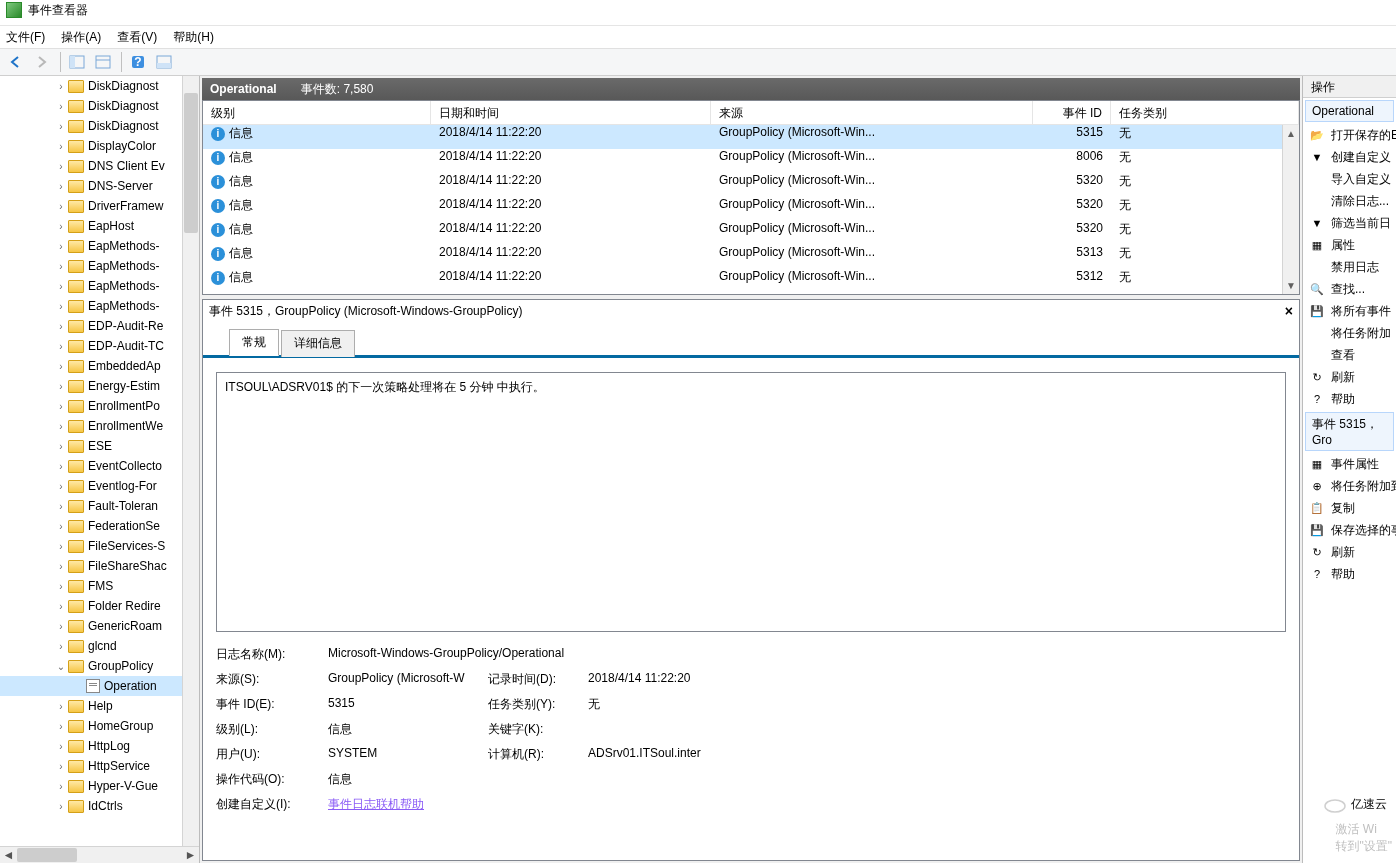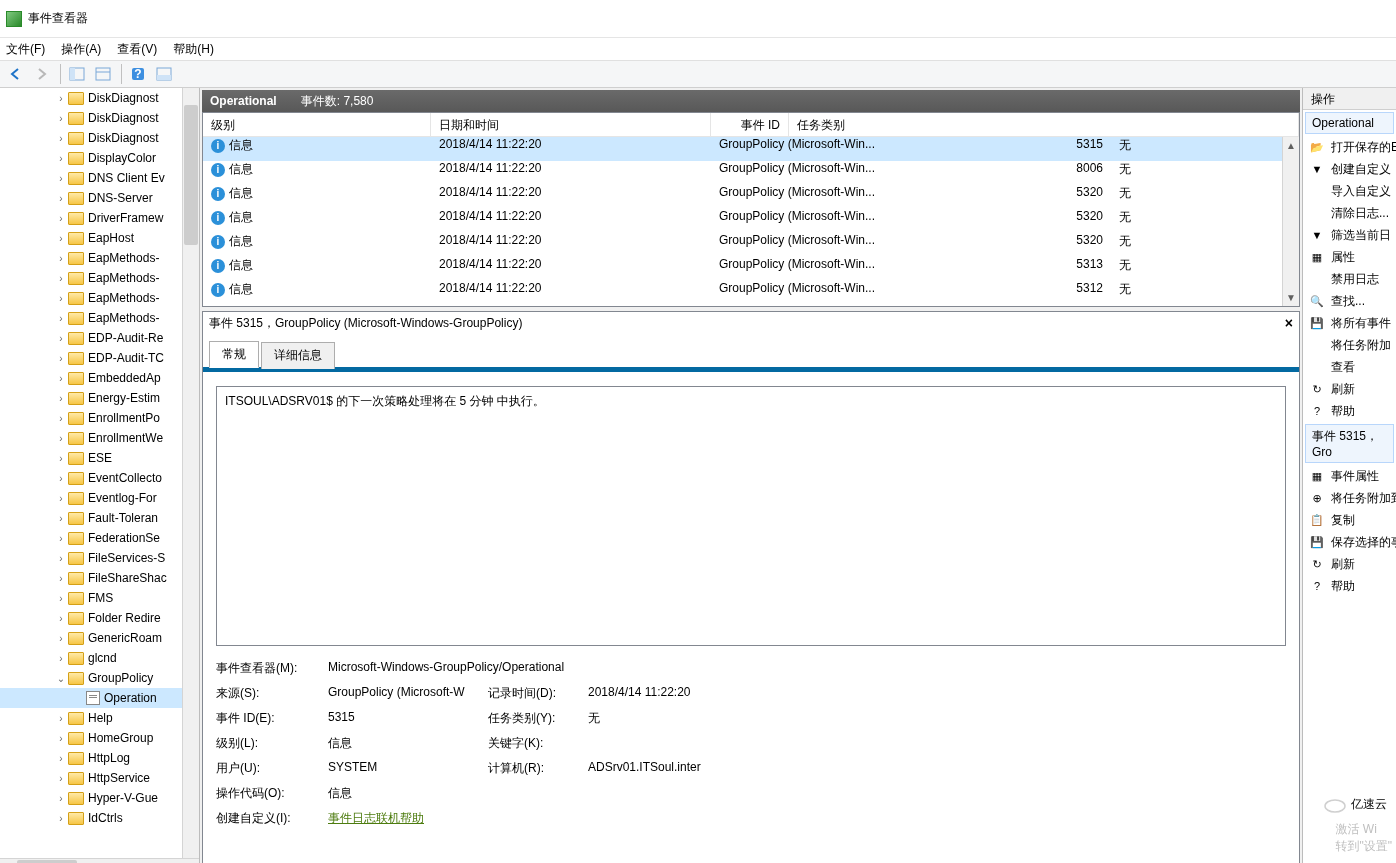--- a/index.html
+++ b/index.html
@@ -1,17 +1,17 @@
 <!DOCTYPE html>
 <html><head>
 <meta charset="utf-8">
 <style>
 *{box-sizing:border-box;margin:0;padding:0;font-family:"Microsoft YaHei","Segoe UI",Tahoma,sans-serif;font-size:12px;color:#000}
 body{width:1396px;height:863px;background:#fff;overflow:hidden;position:relative}
-.title-bar{height:38px;display:flex;align-items:center;padding:8px 6px;background:#fff;border-bottom:1px solid #e5e5e5}
+.title-bar{height:26px;display:flex;align-items:flex-start;padding:2px 6px;background:#fff;border-bottom:1px solid #e5e5e5}
 .title-bar .app-icon{width:16px;height:16px;margin-right:6px;background:linear-gradient(135deg,#7fc97f,#2a8a2a);border:1px solid #2a8a2a}
 .menu-bar{height:22px;display:flex;align-items:center;padding:0 6px;background:#fff}
 .menu-bar span{margin-right:16px;cursor:default}
 .tool-bar{height:28px;display:flex;align-items:center;padding:0 4px;background:#f5f6f7;border-top:1px solid #e0e0e0;border-bottom:1px solid #cfcfcf}
 .tool-btn{width:24px;height:24px;display:flex;align-items:center;justify-content:center;margin-right:2px;border:1px solid transparent}
 .tool-sep{width:1px;height:20px;background:#c0c0c0;margin:0 4px}
 .main{display:flex;height:calc(100% - 76px)}
 .tree-pane{width:200px;border-right:1px solid #bcbcbc;overflow:hidden;position:relative;background:#fff}
 .tree-scroll{overflow:hidden;height:calc(100% - 17px)}
 .tree-item{display:flex;align-items:center;height:20px;padding-left:4px;white-space:nowrap;cursor:default}
@@ -42,32 +42,32 @@
 .grid-body{overflow:hidden;flex:1;position:relative}
 .grid-row{display:flex;height:24px;align-items:flex-start}
 .grid-row.sel{background:#cce8ff}
 .grid-row div{padding:0 8px;white-space:nowrap;overflow:hidden}
 .info-icon{display:inline-block;width:14px;height:14px;border-radius:50%;background:#2b90d9;color:#fff;text-align:center;line-height:14px;font-size:10px;font-weight:bold;margin-right:4px;vertical-align:middle}
 .grid .vscroll{position:absolute;right:0;top:24px;bottom:0;width:17px;background:#f0f0f0;border-left:1px solid #d4d4d4}
 .grid .vscroll .arr{height:17px;display:flex;align-items:center;justify-content:center;color:#606060;font-size:10px}
 .detail-pane{margin-top:4px;background:#fff;border:1px solid #828790;flex:1;display:flex;flex-direction:column;min-height:0}
 .detail-title{height:22px;display:flex;align-items:center;justify-content:space-between;padding:0 6px;font-family:SimSun,monospace}
 .detail-title .close{font-size:14px;font-weight:bold;cursor:pointer}
-.tabs{display:flex;padding:6px 10px 0 6px;border-bottom:5px solid #0369a1;background:#fff}
+.tabs{display:flex;padding:6px 10px 0 26px;border-bottom:3px solid #0369a1;background:#fff}
 .tab{padding:4px 12px;border:1px solid #adadad;border-bottom:none;background:#fff;margin-right:2px;position:relative;top:1px;cursor:default}
 .tab.active{background:#fff;border-bottom:1px solid #fff}
 .tab:not(.active){top:2px;background:#f0f0f0}
 .detail-body{flex:1;padding:14px 13px;overflow:auto}
 .msg-box{border:1px solid #828790;height:260px;padding:6px 8px;background:#fff;overflow:auto}
 .props{margin-top:14px}
 .props .prow{display:flex;margin-bottom:8px}
 .props .plabel{width:112px}
 .props .pval{width:160px}
 .props .plabel2{width:100px}
-.props a{color:#4d7c0f;text-decoration:underline}
+.props a{color:#8b5cf6;text-decoration:underline}
 .actions{width:94px;border-left:1px solid #bcbcbc;background:#fff;display:flex;flex-direction:column}
 .actions-header{height:22px;background:#f0f0f0;border-bottom:1px solid #cfcfcf;padding:3px 8px;font-weight:normal}
 .act-group-title{background:#eef5fd;border:1px solid #b8d6fb;padding:3px 6px;margin:2px}
 .act-item{display:flex;align-items:center;height:22px;padding:0 6px;cursor:default;white-space:nowrap;overflow:hidden}
 .act-item .ai{width:16px;height:16px;margin-right:6px;flex-shrink:0;display:flex;align-items:center;justify-content:center;font-size:11px}
 .watermark{position:absolute;right:4px;bottom:8px;color:#bfbfbf;font-size:20px;pointer-events:none}
 .watermark .sub{font-size:12px;color:#bfbfbf}
 .cloud-logo{position:absolute;right:9px;bottom:50px;color:#d0d0d0;font-size:12px;display:flex;align-items:center}
 .cloud-logo svg{margin-right:4px}
 </style>
@@ -333,20 +333,21 @@
       <span style="width:24px"></span>
       <span>事件数:</span>
       <span>&nbsp;</span>
       <span>7,580</span>
     </div>
 
     <div class="grid">
       <div class="grid-head">
         <div class="col-lvl">级别</div>
         <div class="col-dt">日期和时间</div>
+        <div class="col-src">来源</div>
         <div class="col-id">事件 ID</div>
         <div class="col-cat">任务类别</div>
       </div>
       <div class="grid-body" id="grid-body">
           <div class="grid-row sel">
             <div class="col-lvl"><span class="info-icon">i</span>信息</div>
             <div class="col-dt">2018/4/14 11:22:20</div>
             <div class="col-src">GroupPolicy (Microsoft-Win...</div>
             <div class="col-id">5315</div>
             <div class="col-cat">无</div>
@@ -407,21 +408,21 @@
         <span class="close">×</span>
       </div>
       <div class="tabs">
         <div class="tab active">常规</div>
         <div class="tab">详细信息</div>
       </div>
       <div class="detail-body">
         <div class="msg-box">ITSOUL\ADSRV01$ 的下一次策略处理将在 5 分钟 中执行。</div>
         <div class="props">
           <div class="prow">
-            <div class="plabel">事件查看器(M):</div>
+            <div class="plabel">日志名称(M):</div>
             <div>Microsoft-Windows-GroupPolicy/Operational</div>
           </div>
           <div class="prow">
             <div class="plabel">来源(S):</div>
             <div class="pval">GroupPolicy (Microsoft-W</div>
             <div class="plabel2">记录时间(D):</div>
             <div>2018/4/14 11:22:20</div>
           </div>
           <div class="prow">
             <div class="plabel">事件 ID(E):</div>

